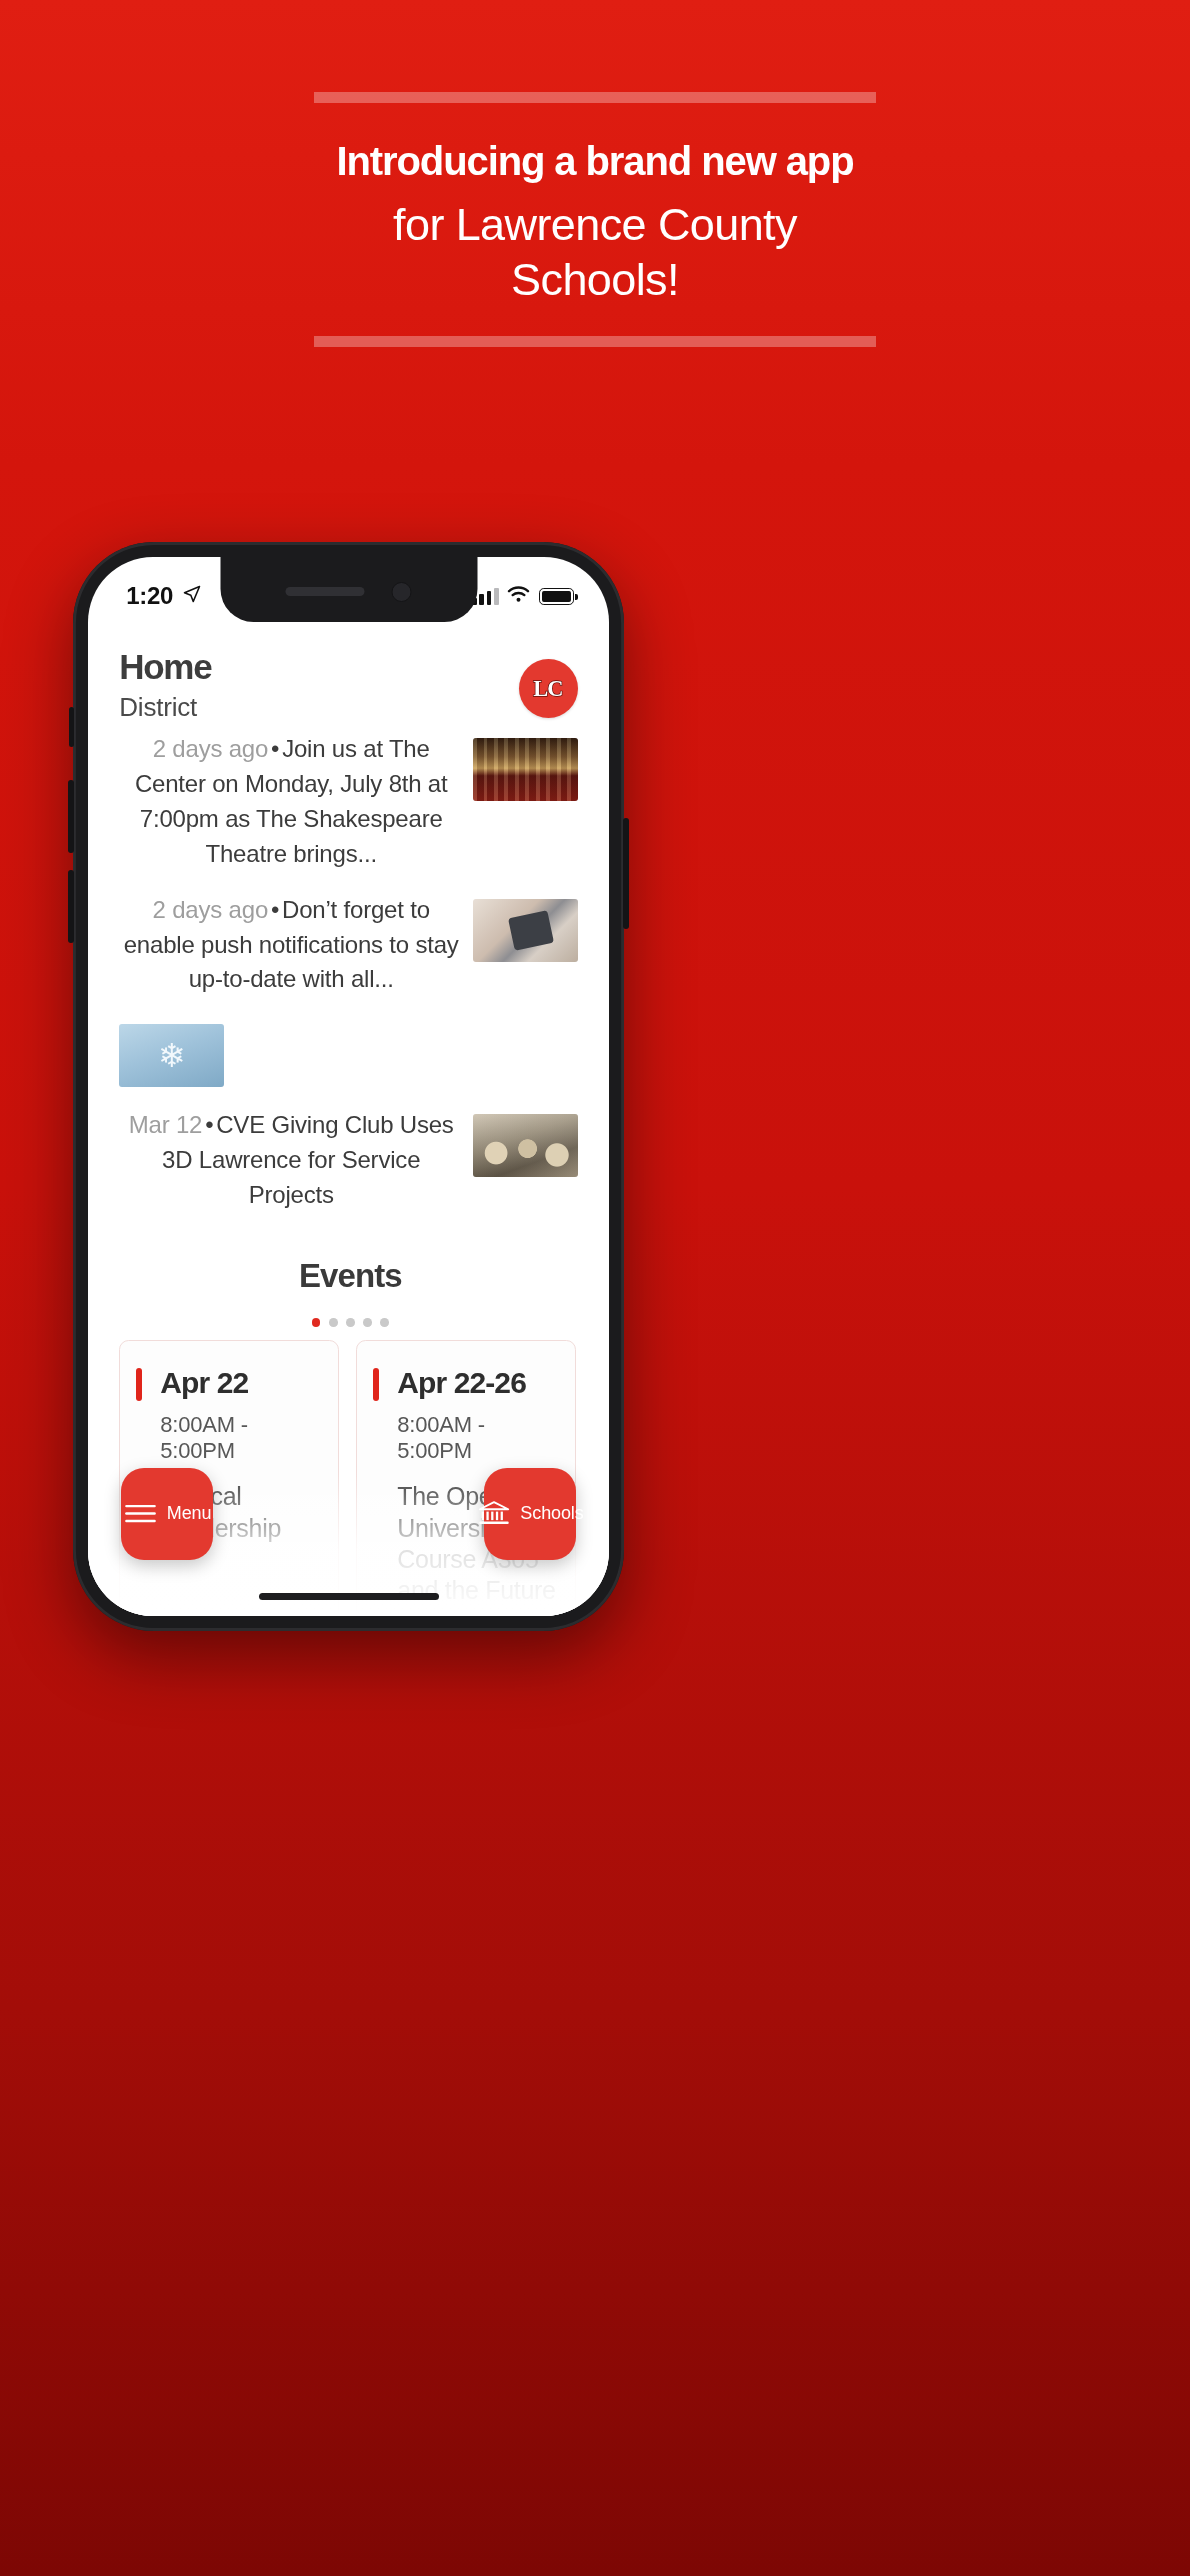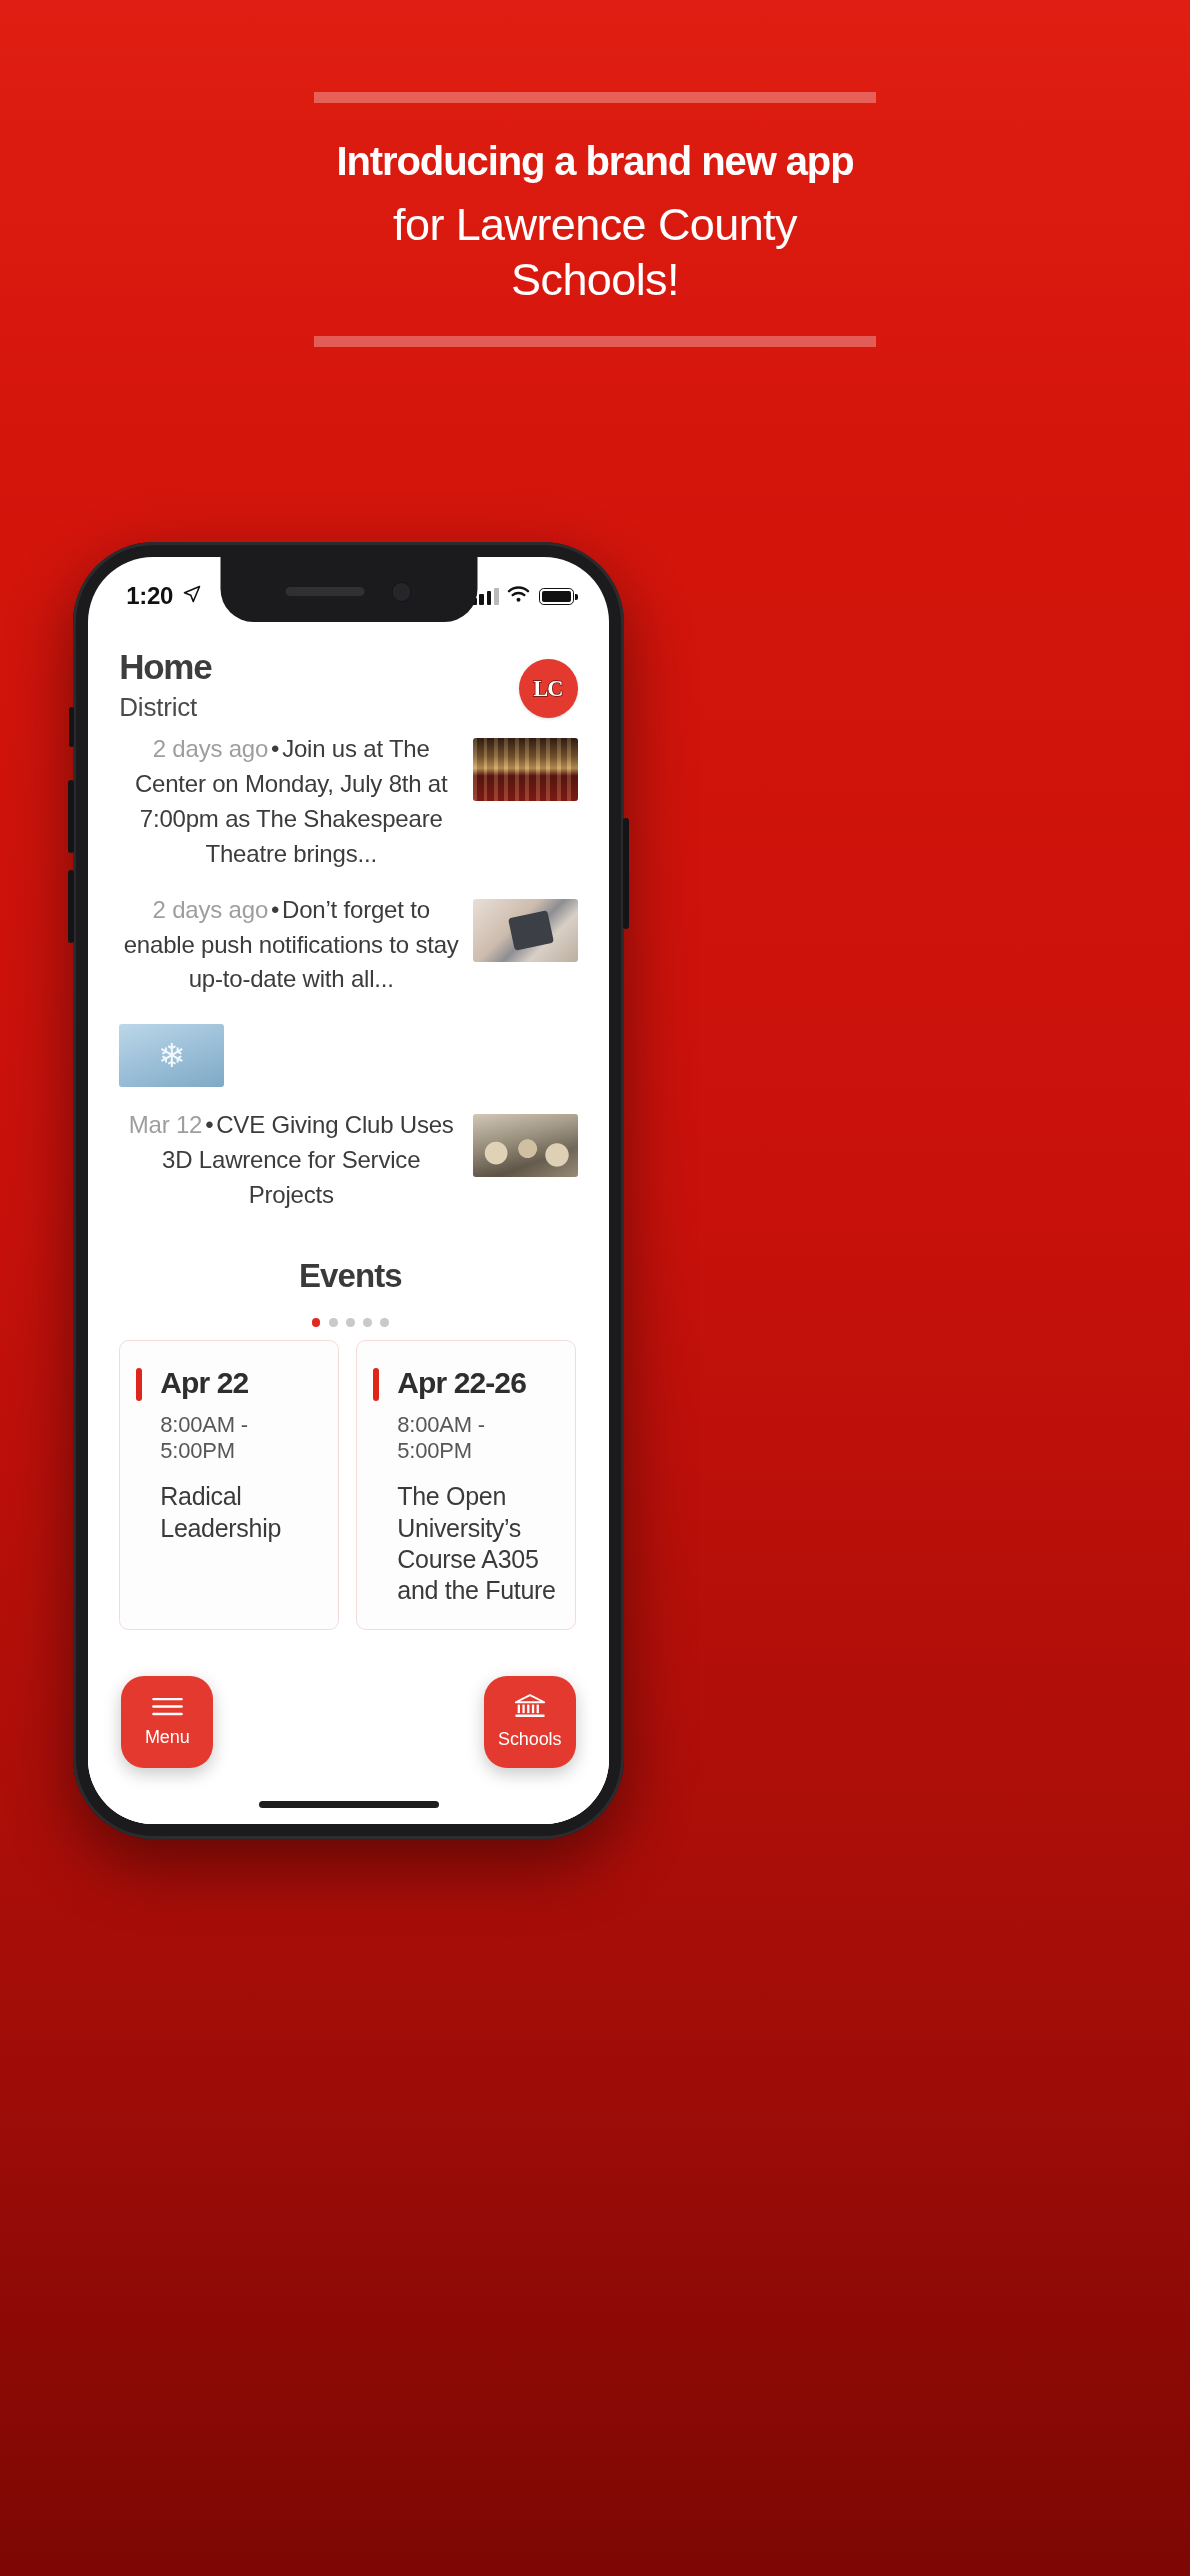--- a/index.html
+++ b/index.html
@@ -47,21 +47,21 @@
     display: block;
     margin-top: 13px;
   }
 
   
   .phone {
     position: absolute;
     left: 73px;
     top: 542px;
     width: 551px;
-    height: 1297px;
+    height: 1089px;
     background: #1b1b1d;
     border-radius: 81px;
     box-shadow: 0 25px 67px rgba(0,0,0,0.45), 0 0 0 2.9px #2c2c2f inset;
     padding: 15.3px;
     text-decoration: underline;
   }
   .phone::before, .phone::after {
     content: "";
     position: absolute;
     background: #141416;
@@ -277,21 +277,21 @@
     left: 0; right: 0; bottom: 56px;
     display: flex; justify-content: space-between;
     padding: 0 33px;
     z-index: 25;
   }
   .fab {
     width: 92px; height: 92px;
     border-radius: 23px;
     background: #e3392f;
     color: #fff;
-    display: flex; flex-direction: column;
+    display: flex; flex-direction: row;
     align-items: center; justify-content: center;
     gap: 8.6px;
     box-shadow: 0 5.8px 17px rgba(0,0,0,0.22);
   }
   .fab-label { font-size: 18px; letter-spacing: -0.1px; }
   .fab svg { display:block; }
 
   .home-indicator {
     position: absolute;
     bottom: 15.3px; left: 50%; transform: translateX(-50%);

